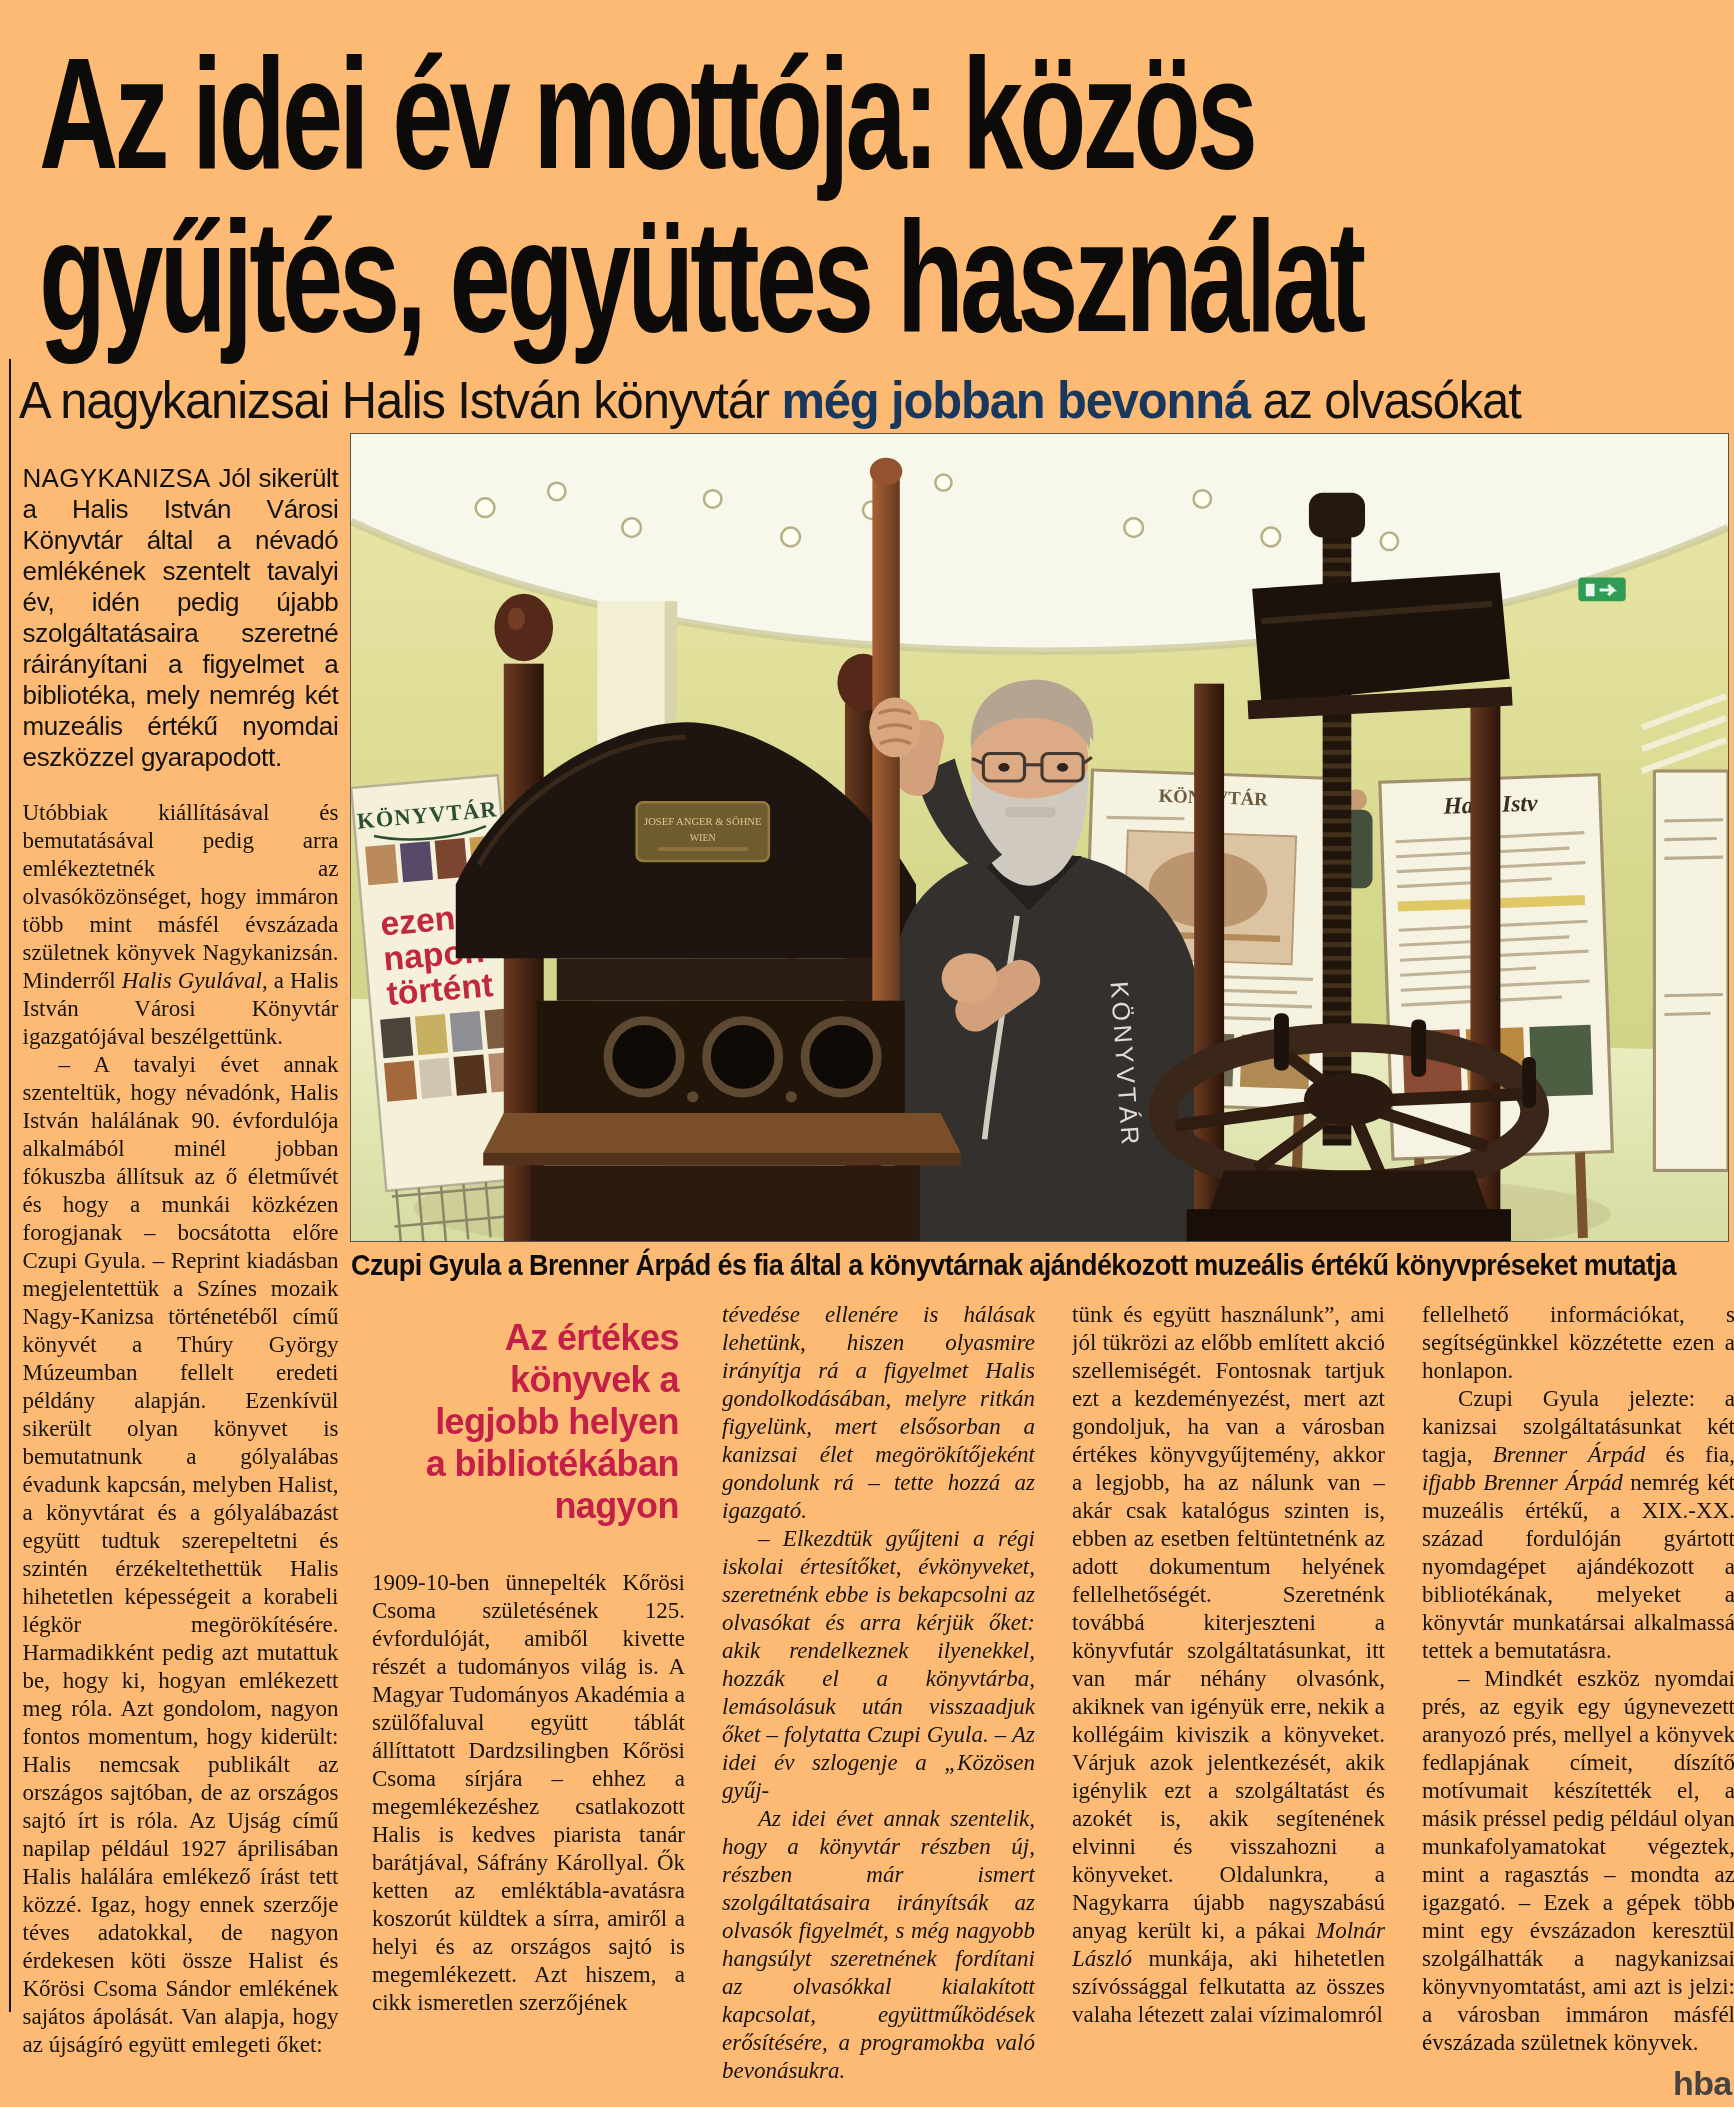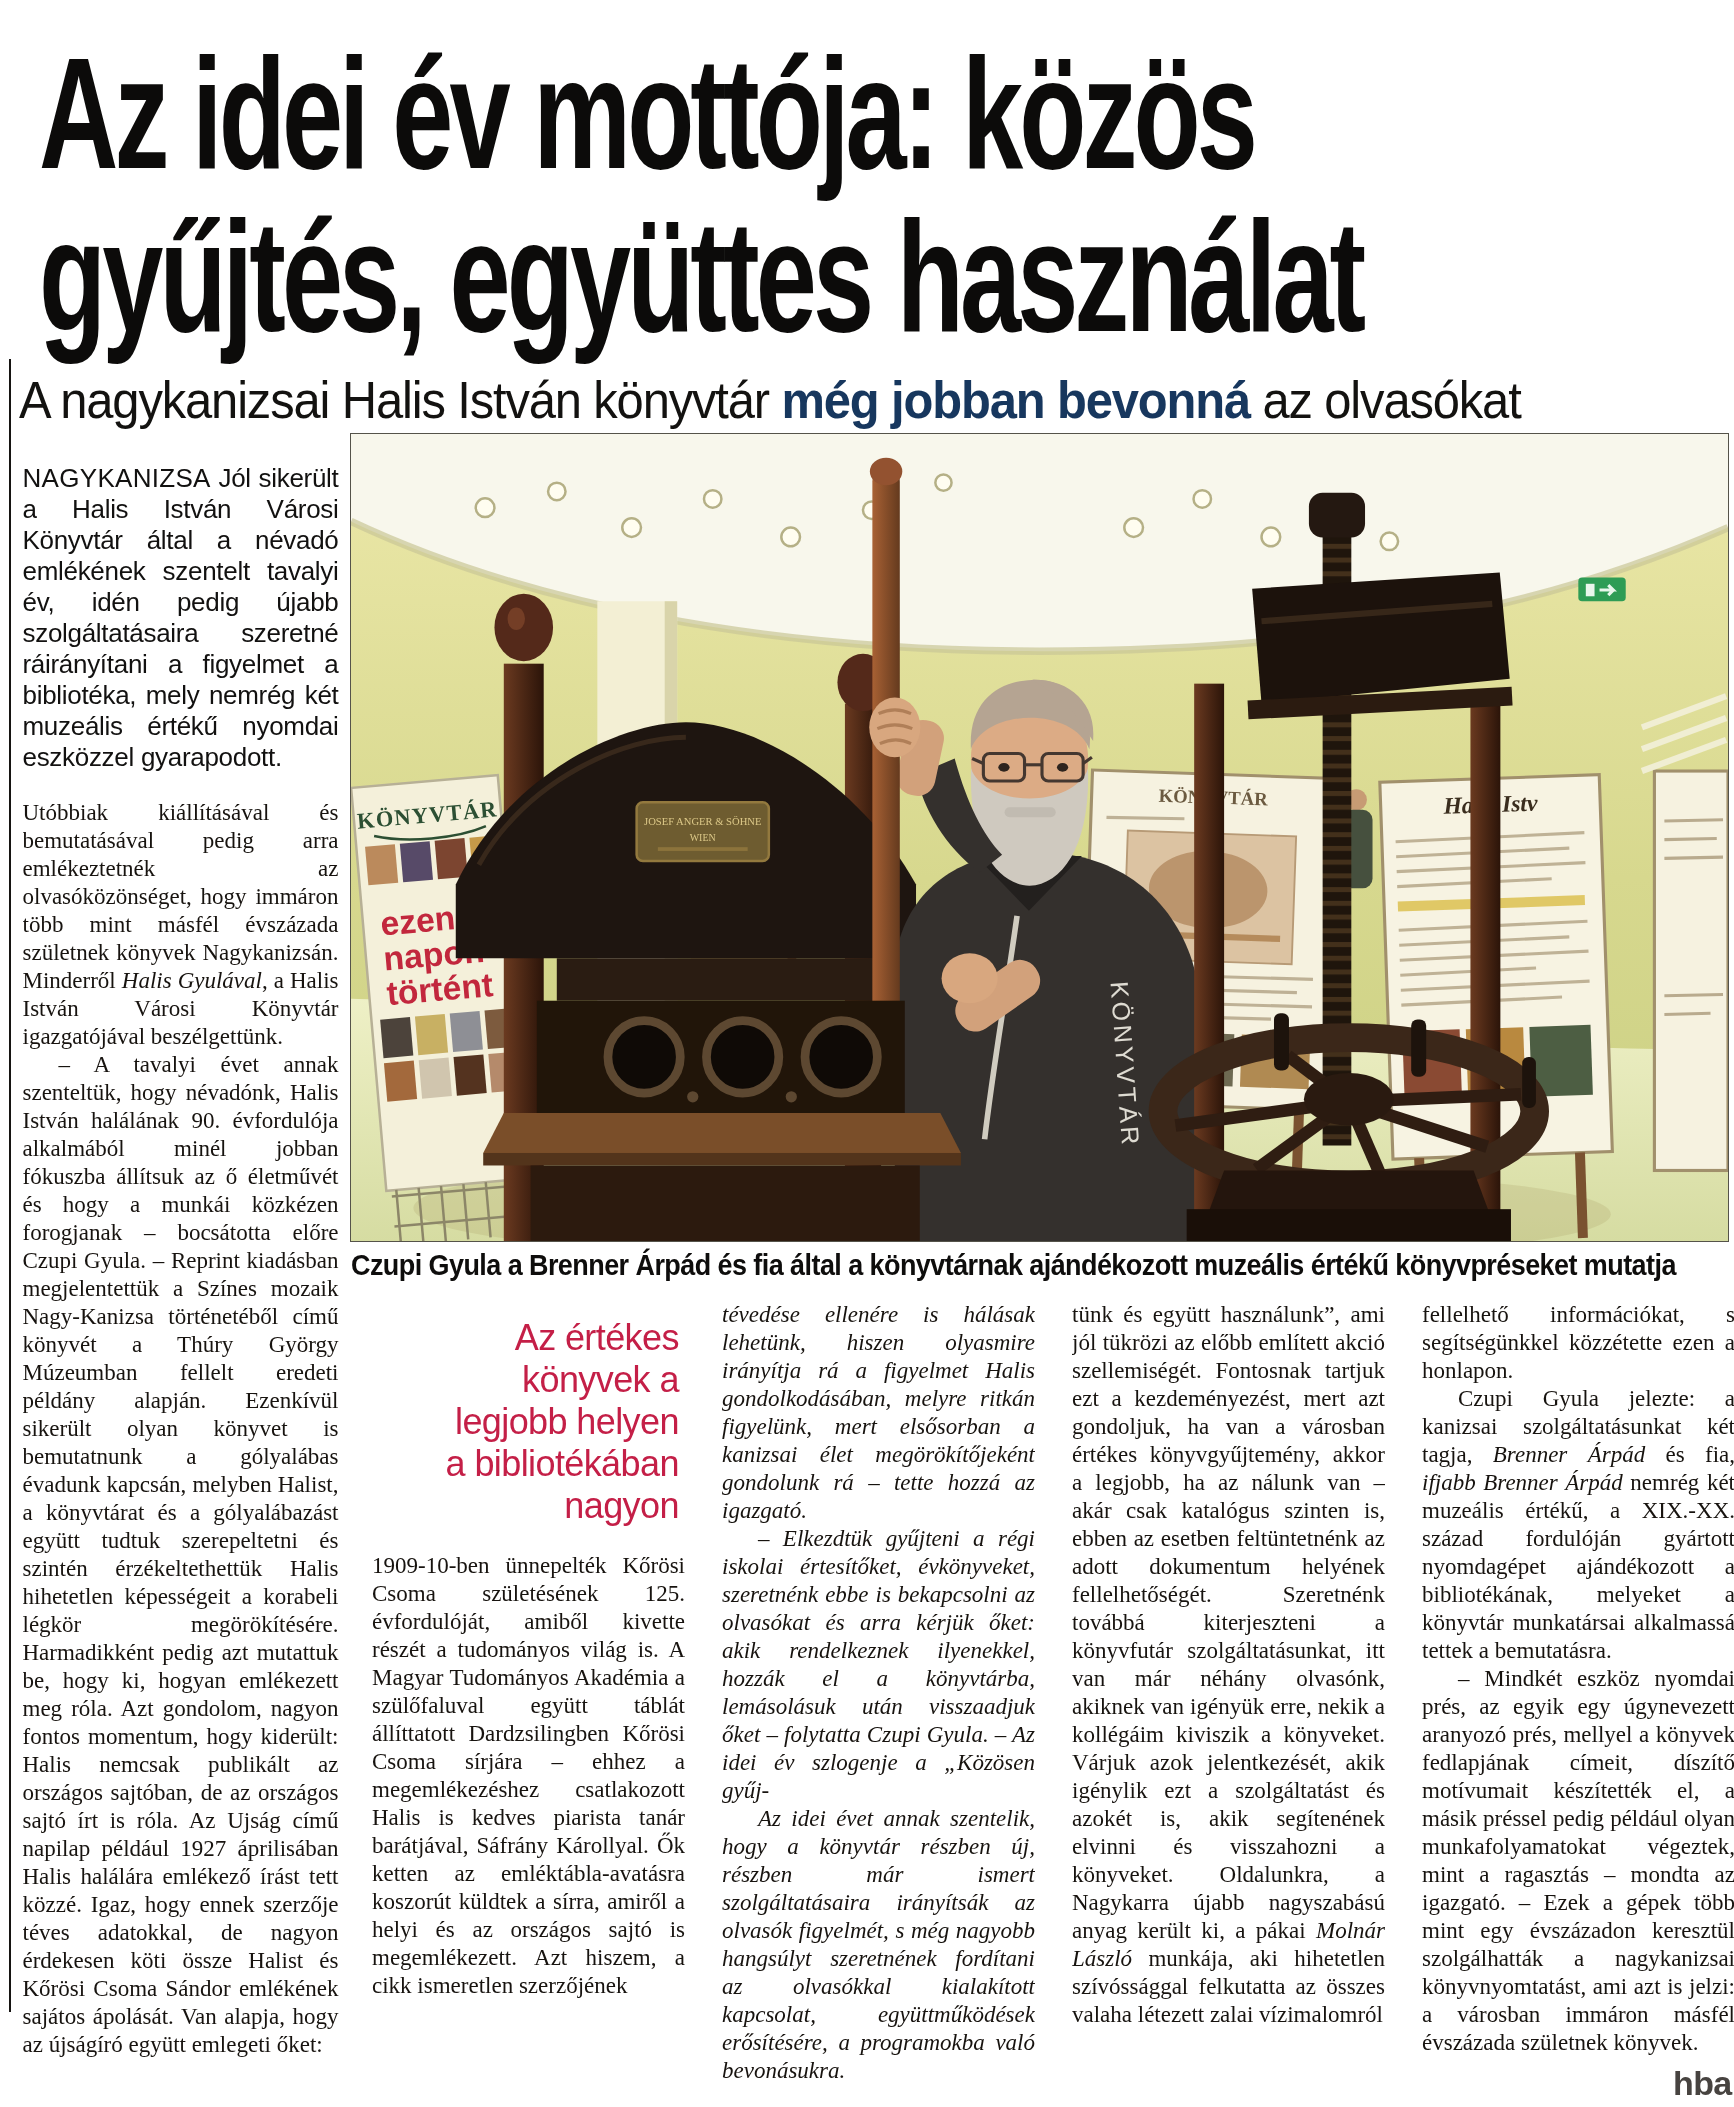--- a/index.html
+++ b/index.html
@@ -1,16 +1,16 @@
 <!DOCTYPE html>
 <html lang="hu" style="font-size:10px"><head>
 <meta charset="utf-8">
 <style>
   html,body{margin:0;padding:0;background:#9a9a96;}
-  .page{position:relative;width:1735px;height:2108px;background:#ffffff;overflow:hidden;
+  .page{position:relative;width:1735px;height:2108px;background:#fdba74;overflow:hidden;
         font-family:"Liberation Serif",serif;color:#17130f;}
   
   .hl{position:absolute;left:39px;top:32px;font-family:"Liberation Sans",sans-serif;
       font-weight:bold;color:#0c0b0a;}
   .hl-line{display:block;white-space:nowrap;font-size:157px;line-height:163px;
       letter-spacing:-5.6px;transform:scaleX(0.70);transform-origin:0 0;}
   
   .sub{position:absolute;left:18.7px;top:369px;width:1709px;white-space:nowrap;
        font-family:"Liberation Sans",sans-serif;font-size:52px;line-height:62px;
        letter-spacing:-1.2px;color:#131210;transform:scaleX(0.94);transform-origin:0 0;}
@@ -31,22 +31,22 @@
   .col p{margin:0;}
   .ind{text-indent:36px;}
   .gap{margin-top:26px !important;}
   .col1{left:22.5px;top:463px;width:316px;height:1645px;overflow:hidden;}
   .colN{top:1301px;width:313px;height:807px;overflow:hidden;}
   .col2{left:372px;}  .col3{left:722px;font-style:italic;}  .col4{left:1072px;}  .col5{left:1422px;}
   .lead{font-family:"Liberation Sans",sans-serif;font-weight:normal;font-size:26px;
         line-height:31px;letter-spacing:-0.3px;color:#121110;}
   .lead-tag{letter-spacing:0.3px;}
   .quote{font-family:"Liberation Sans",sans-serif;font-size:36px;line-height:42px;
-         color:#c41f47;text-align:right;padding-right:6.2px;margin:16px 0 25px 0;
-         letter-spacing:-0.6px;}
+         color:#c41f47;text-align:right;padding-right:6.2px;margin:16px 0 42px 0;
+         letter-spacing:-0.6px;font-weight:bold;}
   .sig{position:absolute;left:1673px;top:2064px;font-family:"Liberation Sans",sans-serif;
        font-weight:bold;font-size:34px;color:#474340;letter-spacing:-0.6px;text-align:right;}
   i{font-style:italic;}
 </style>
 </head>
 <body>
 
 <div class="page">
 
   <div class="hl">

